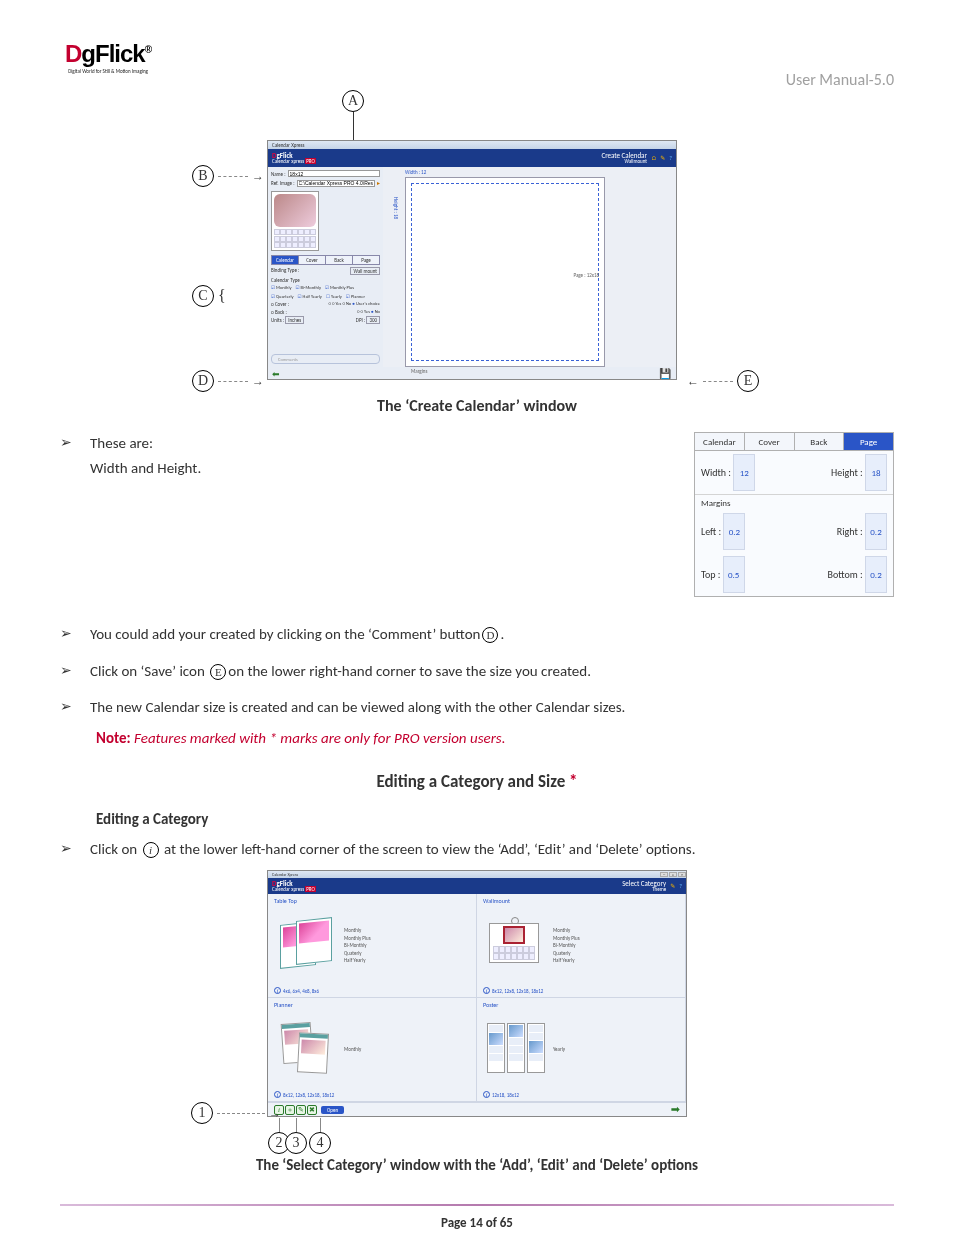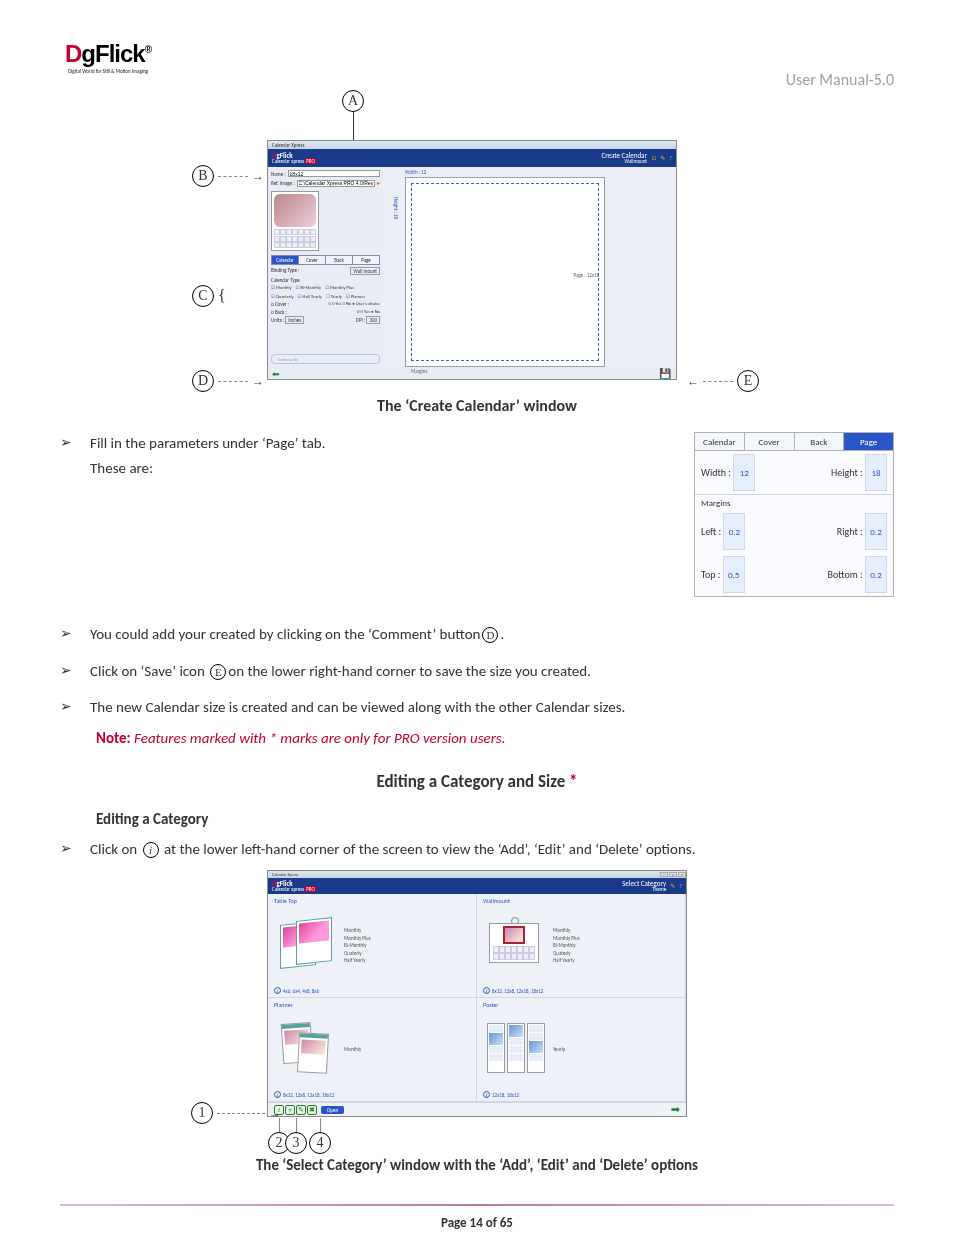--- a/index.html
+++ b/index.html
@@ -396,22 +396,22 @@
     </div>
     <div class="line">
       <div class="cell"><span>Top :</span> <span class="val">0.5</span></div>
       <div class="cell" style="text-align:right;"><span>Bottom :</span> <span class="val">0.2</span></div>
     </div>
   </div>
 
   <div class="bullet-row">
     <span class="glyph">➢</span>
     <div class="content">
-      <p>Fill in the parameters under ‘Page’ tab.</p>
       <p>These are:</p>
+      <p>Width and Height.</p>
     </div>
   </div>
 </div>
 
 <div style="height:26px;"></div>
 
 <div class="bullet-row">
   <span class="glyph">➢</span>
   <div class="content">
     <span>You could add your created by clicking on the ‘Comment’ button</span><span class="circ circ-sm inline-circ">D</span><span>.</span>

